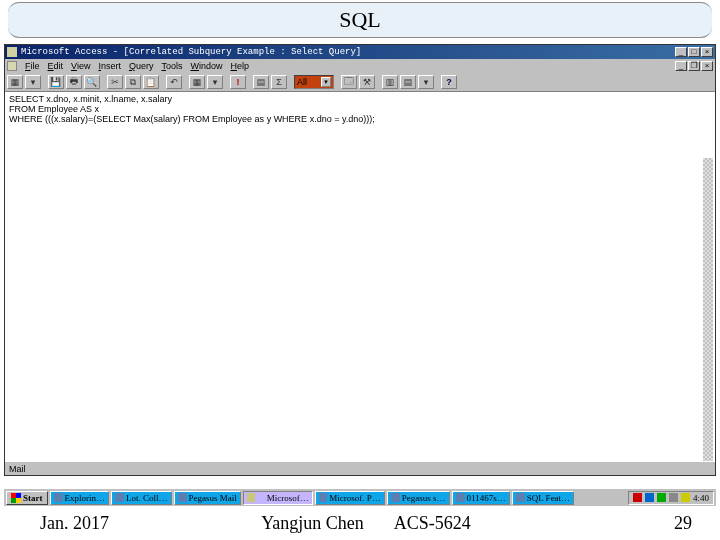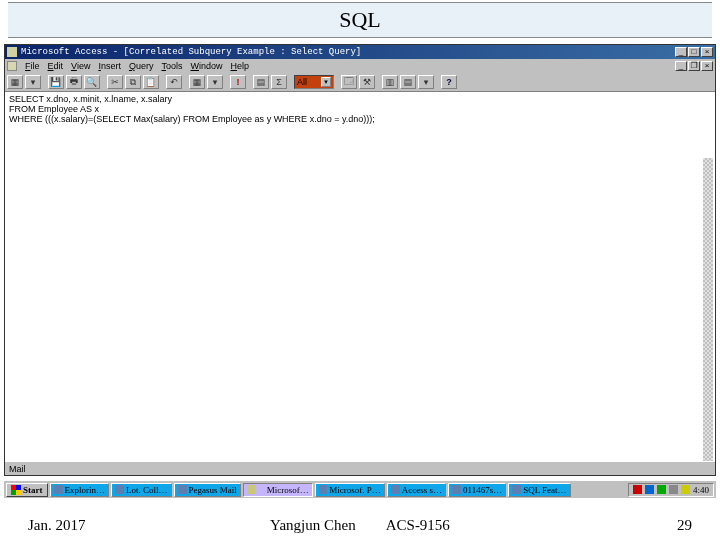--- a/index.html
+++ b/index.html
@@ -12,20 +12,21 @@
     position: relative;
   }
   .slide-header {
     background: #e8f0f8;
     border-top: 1px solid #888;
     border-bottom: 1px solid #888;
     text-align: center;
     padding: 4px 0;
     font-size: 22px;
     margin: 2px 8px 6px 8px;
+    border-radius: 11px;
   }
   .access-window {
     margin: 0 4px;
     border: 1px solid #333;
     font-family: Tahoma, Arial, sans-serif;
     font-size: 9px;
     background: #c0c0c0;
   }
   .titlebar {
     background: linear-gradient(to right, #0a246a, #3a6ea5);
@@ -97,21 +98,21 @@
   .status-cells { margin-left:auto; display:flex; gap:1px; }
   .status-cell {
     width:28px; height:12px; border:1px solid #808080;
     border-top-color:#808080; border-left-color:#808080;
     border-right-color:#fff; border-bottom-color:#fff;
     font-size:8px; text-align:center; line-height:10px;
   }
   .taskbar {
     background:#c0c0c0; height:18px; display:flex; align-items:center;
     border-top:1px solid #fff; font-size:9px; padding:0 2px; gap:2px;
-    margin: 4px 4px;
+    margin: 12px 4px;
   }
   .start-btn {
     height:14px; padding:0 4px; background:#c0c0c0;
     border:1px solid #fff; border-right-color:#404040; border-bottom-color:#404040;
     display:flex; align-items:center; gap:2px; font-weight:bold;
   }
   .start-logo {
     width:10px; height:10px;
     background:
       linear-gradient(#ff0000 0 50%, #00a000 0) left/50% 100% no-repeat,
@@ -129,23 +130,23 @@
     gap:12px;
   }
   .task-icon { width:9px; height:9px; background:#5a7fb0; }
   .tray {
     margin-left:auto; height:14px; border:1px solid #808080;
     border-right-color:#fff; border-bottom-color:#fff;
     display:flex; align-items:center; gap:3px; padding:0 4px;
   }
   .tray-icon { width:9px; height:9px; }
   .slide-footer {
-    position:absolute; bottom:6px; left:0; right:0;
+    position:absolute; bottom:6px; left:12px; right:0;
     display:flex; font-family:"Times New Roman", serif;
-    font-size:15px; padding:0 28px;text-align:right;
+    font-size:18px; padding:0 28px;text-align:right;
   }
   .footer-center { position:absolute; left:50%; transform:translateX(-50%); display:flex; gap:30px; }
 </style>
 </head>
 <body>
 
 <div class="slide-header">SQL</div>
 
 <div class="access-window">
   <div class="titlebar">
@@ -244,21 +245,21 @@
   <div class="task-btn active">
       <span class="task-icon" style="background:#c8c878"></span>
       <span>Microsof…</span>
     </div>
   <div class="task-btn">
       <span class="task-icon"></span>
       <span>Microsof. P…</span>
     </div>
   <div class="task-btn">
       <span class="task-icon"></span>
-      <span>Access s…</span>
+      <span>Pegasus s…</span>
     </div>
   <div class="task-btn">
       <span class="task-icon"></span>
       <span>011467s…</span>
     </div>
   <div class="task-btn">
       <span class="task-icon"></span>
       <span>SQL Feat…</span>
     </div>
   <div class="tray">
@@ -268,16 +269,16 @@
     <span class="tray-icon" style="background:#888"></span>
     <span class="tray-icon" style="background:#cc0"></span>
     <span>4:40</span>
   </div>
 </div>
 
 <div class="slide-footer">
   <span>Jan. 2017</span>
   <div class="footer-center">
     <span>Yangjun Chen</span>
-    <span>ACS-9156</span>
+    <span>ACS-5624</span>
   </div>
   <span style="margin-left:auto">29</span>
 </div>
 
 </body></html>

